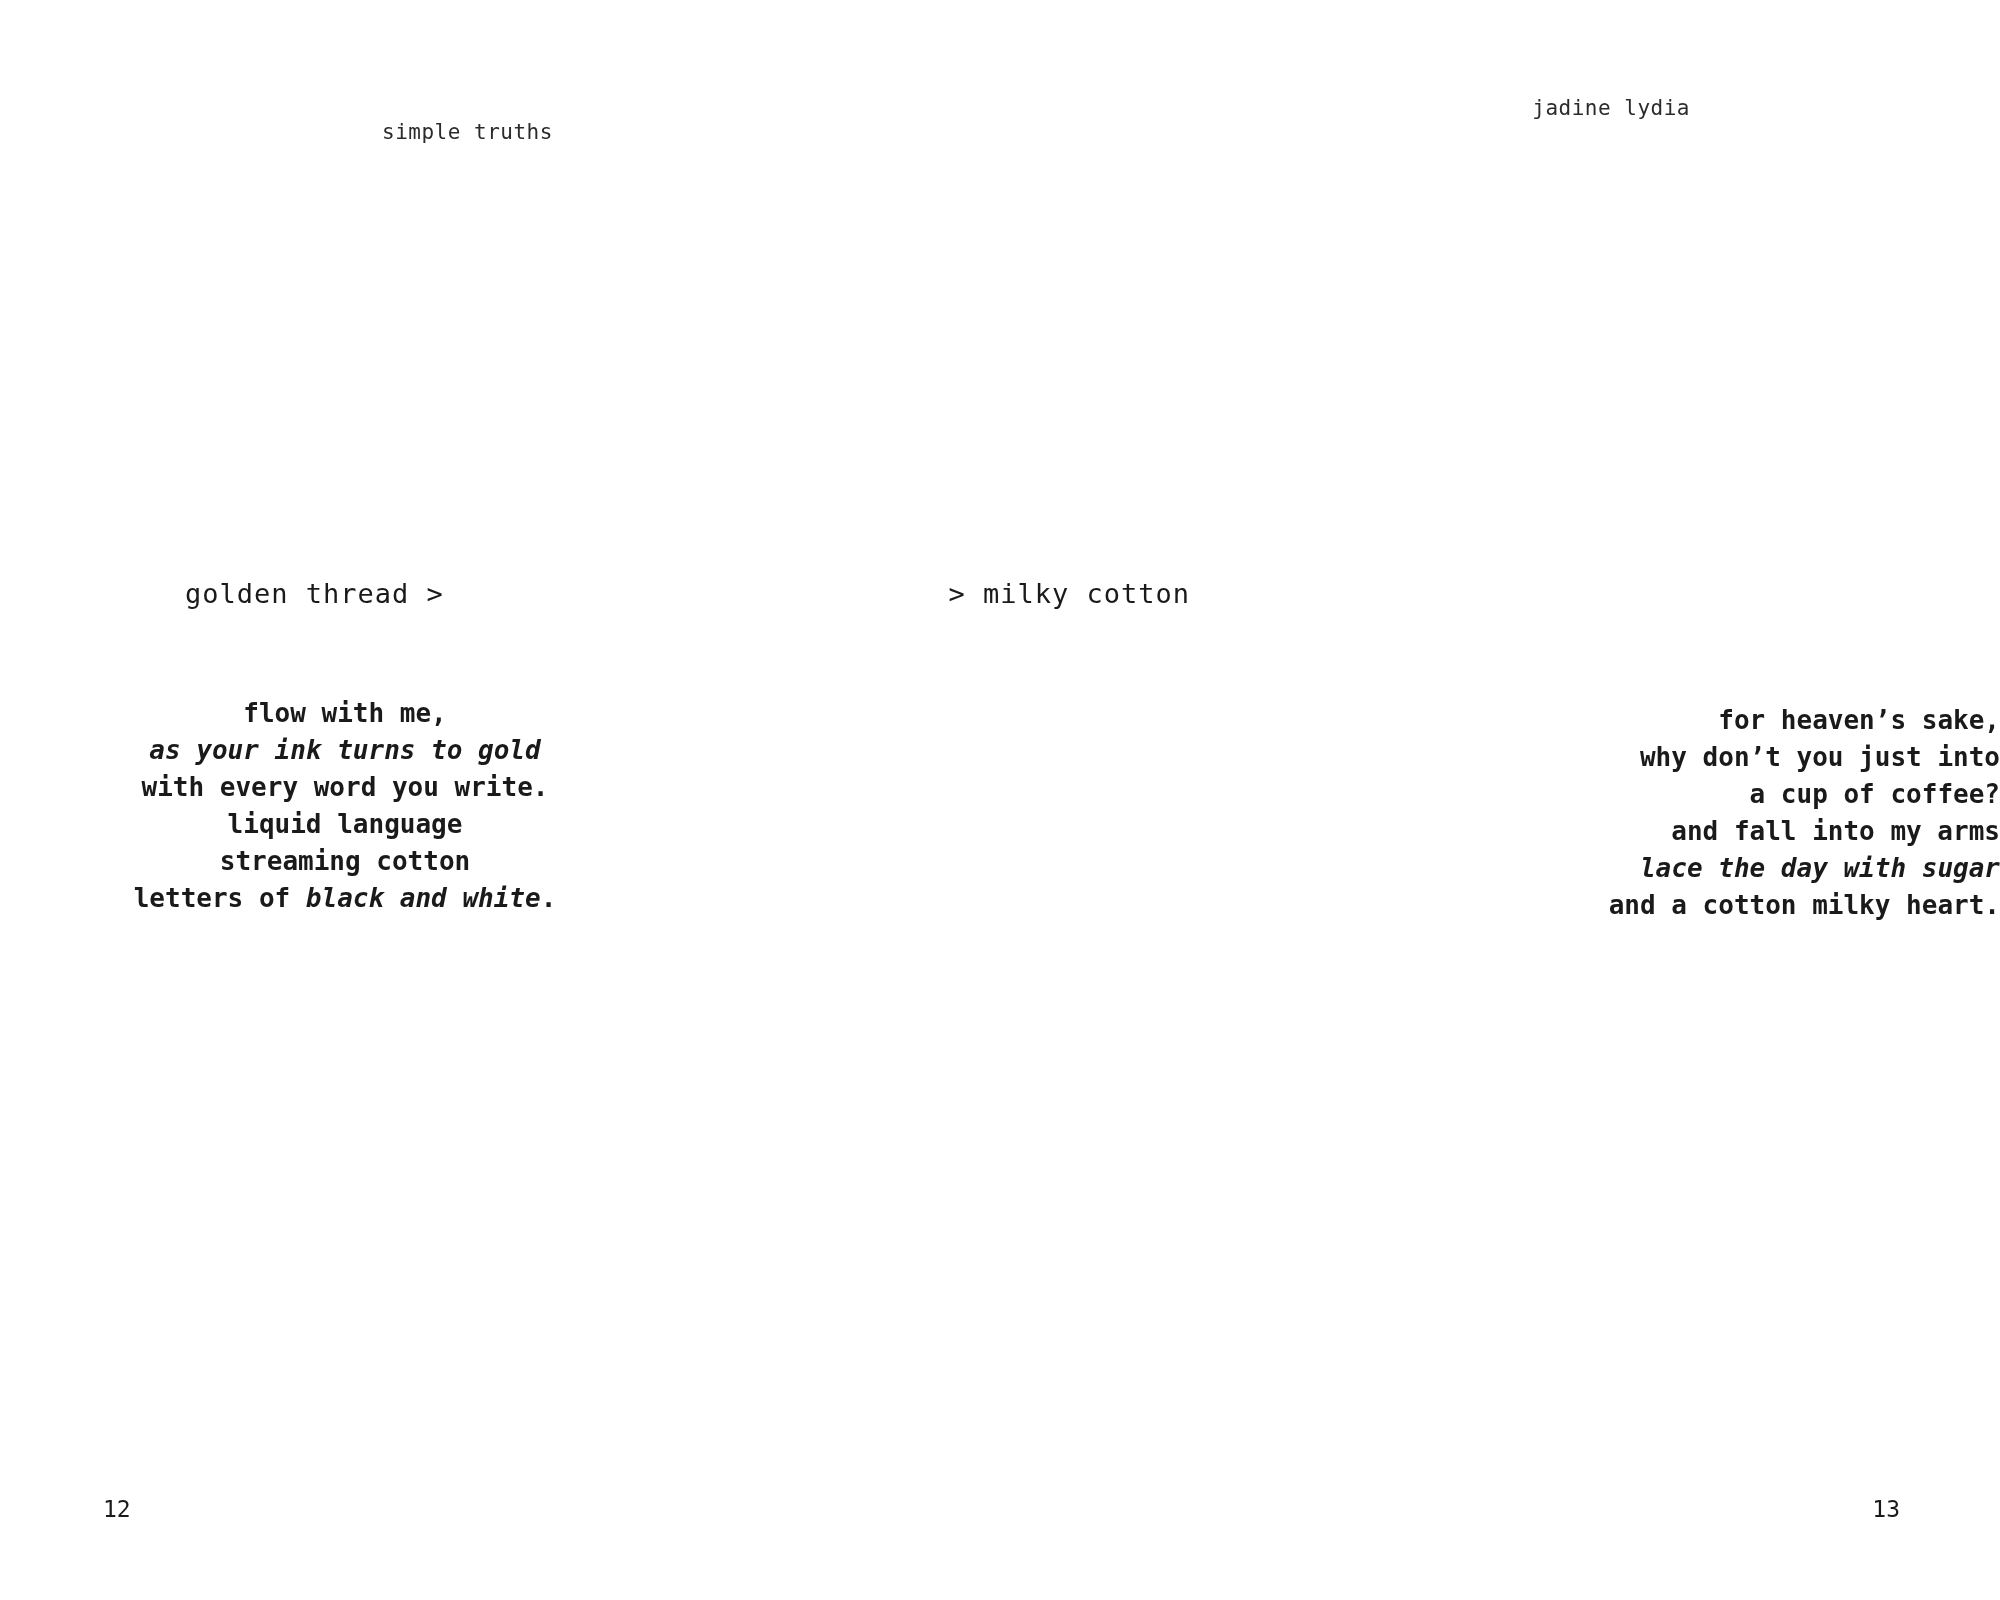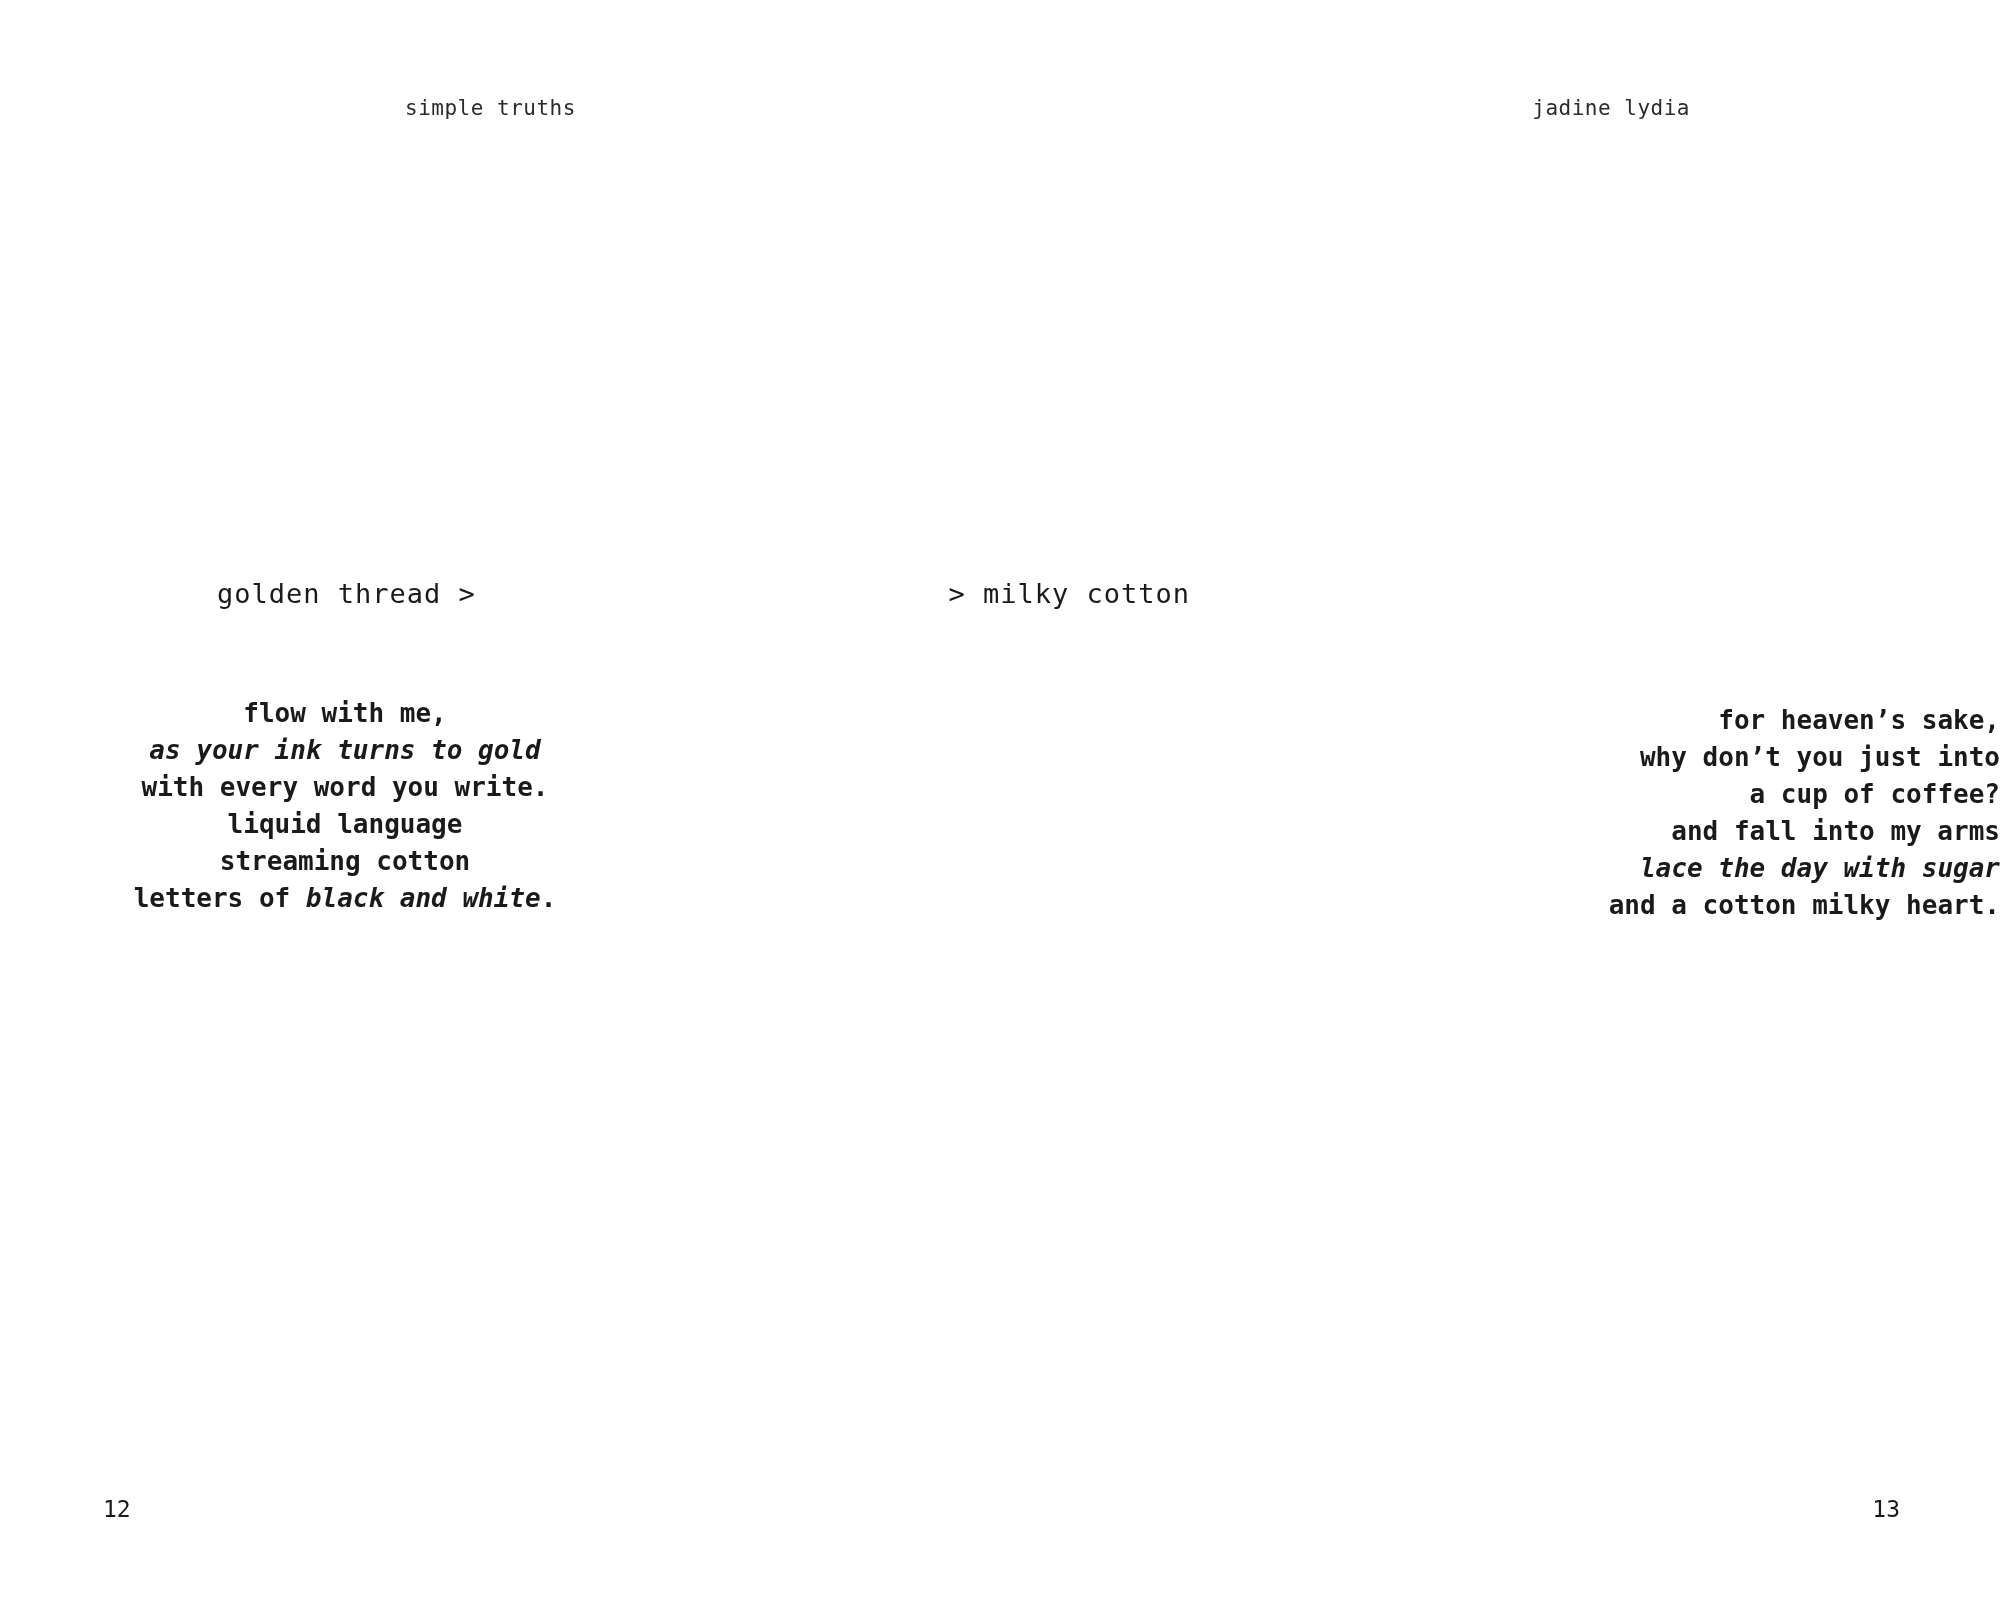--- a/index.html
+++ b/index.html
@@ -30,32 +30,31 @@
 
   
   .running-head {
     position: absolute;
     top: 96px;
     font-size: 21px;
     letter-spacing: 0.5px;
     color: #2b2b2b;
     white-space: nowrap;
   }
-  .page-left .running-head { left: 405px; }
+  .page-left .running-head { left: 382px; margin-top: 24px; }
   .page-right .running-head { right: 310px; }
 
   
   .poem-title {
     position: absolute;
     top: 578px;
     font-size: 27px;
     letter-spacing: 1px;
     color: #1a1a1a;
     white-space: nowrap;
-    margin-left: 32px;
   }
   .page-left .poem-title { left: 185px; }
   .page-right .poem-title { right: 810px; }
 
   
   .poem-body {
     position: absolute;
     font-size: 26px;
     line-height: 37px;
     color: #1a1a1a;

